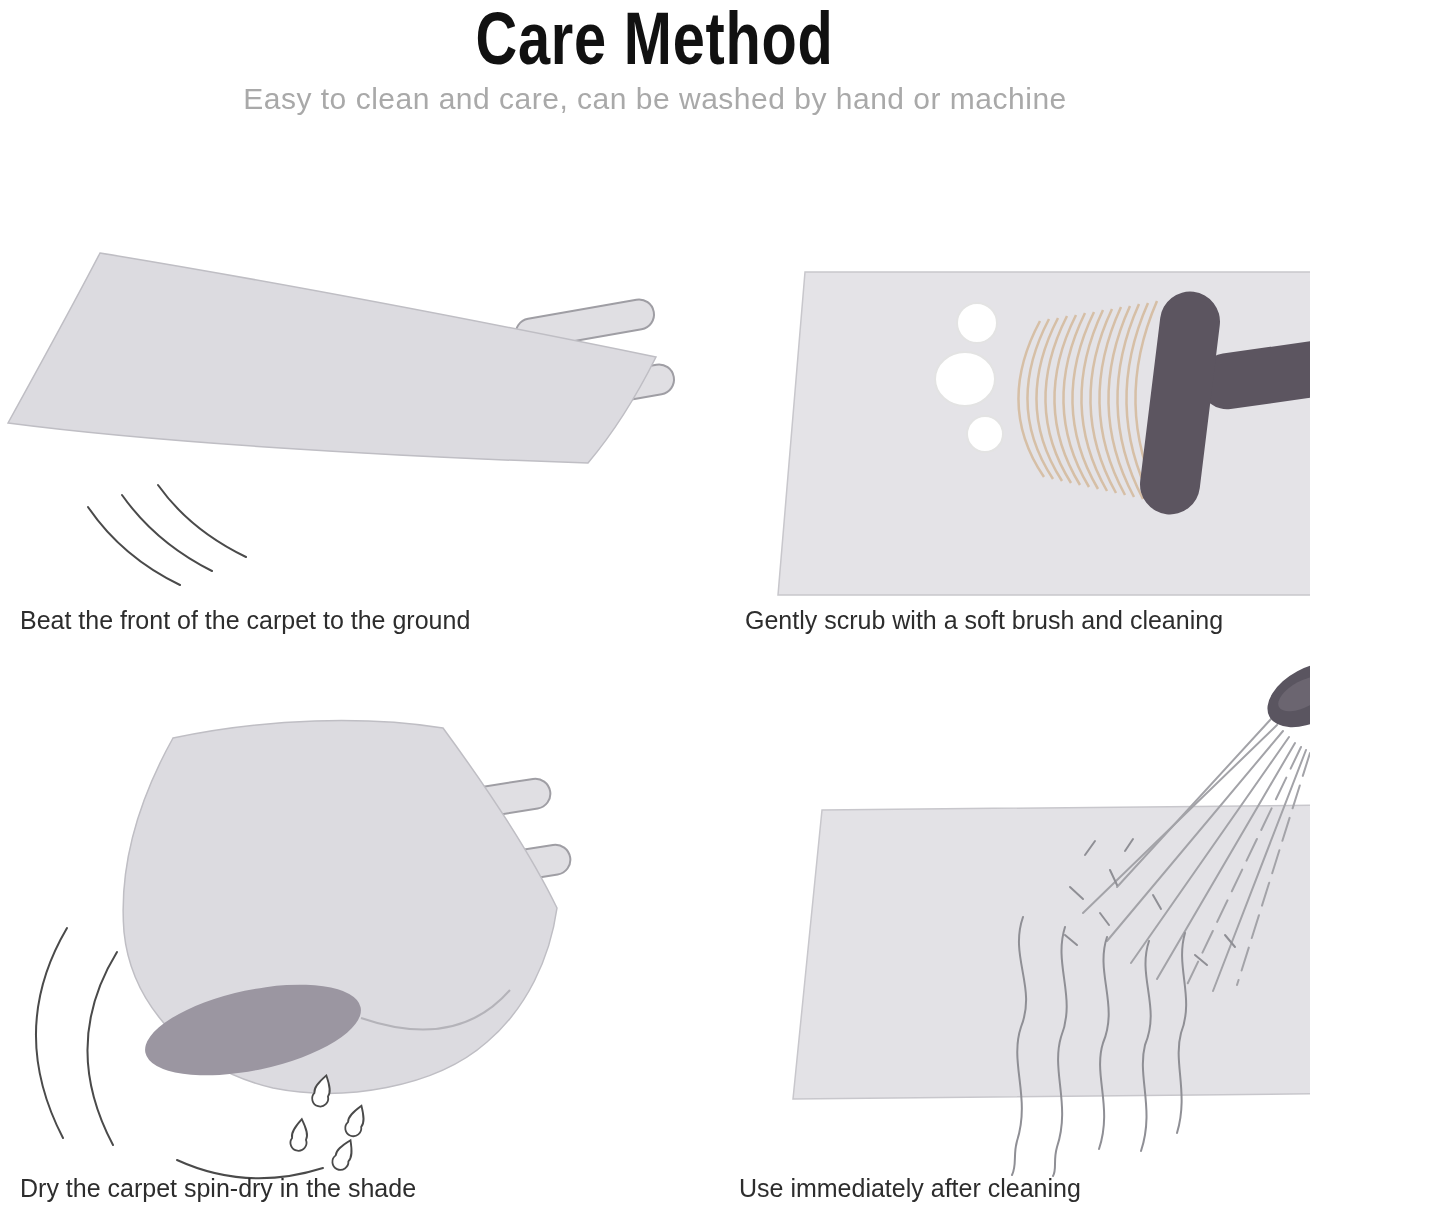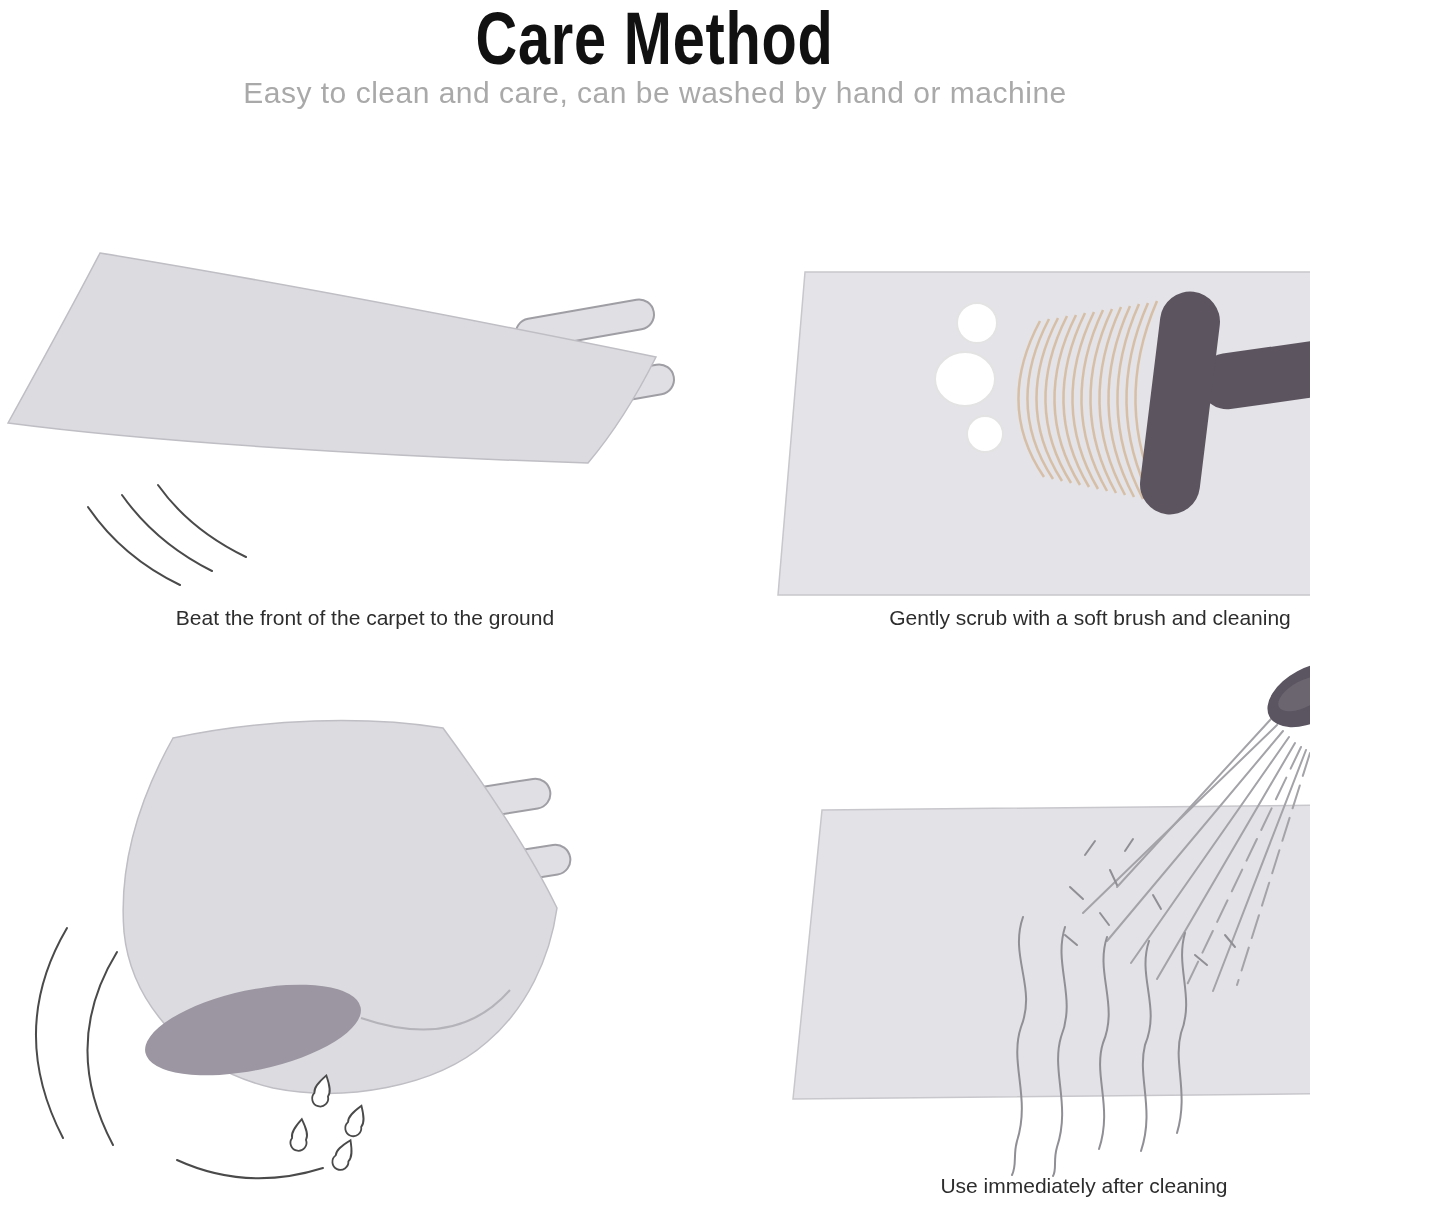--- a/index.html
+++ b/index.html
@@ -17,34 +17,34 @@
     margin-top: 2px;
     font-size: 74px;
     font-weight: 700;
     color: #111111;
     letter-spacing: 1px;
     transform: scaleX(0.78);
     transform-origin: center;
     line-height: 1.0;
   }
   .subtitle {
-    margin-top: 0;
+    margin-top: 6px;
     font-size: 30px;
     color: #a9a9a9;
     letter-spacing: 0.5px;
   }
   .figure { position: absolute; }
   #fig-beat  { left: 0px;   top: 235px; width: 680px; height: 400px; }
   #fig-scrub { left: 772px; top: 265px; width: 650px; height: 340px; }
   #fig-dry   { left: 5px;   top: 700px; width: 660px; height: 495px; }
   #fig-rinse { left: 765px; top: 655px; width: 670px; height: 525px; }
   .caption {
     position: absolute;
-    text-align: center;
-    font-size: 21px;
+    text-align: left;
+    font-size: 25px;
     color: #2d2d2d;
   }
   #cap-beat  { left: 20px;  top: 606px;  width: 690px; }
   #cap-scrub { left: 745px; top: 606px;  width: 690px; }
   #cap-dry   { left: 20px;  top: 1174px; width: 690px; }
   #cap-rinse { left: 739px; top: 1174px; width: 690px; }
   svg { display: block; width: 100%; height: 100%; }
 </style>
 </head>
 <body>
@@ -169,15 +169,16 @@
       <g fill="#5a5560">
         <rect x="568" y="55" width="36" height="90" rx="18" transform="rotate(32 585 100)"></rect>
         <ellipse cx="545" cy="40" rx="46" ry="27" transform="rotate(-28 545 40)"></ellipse>
         <ellipse cx="540" cy="36" rx="28" ry="13" transform="rotate(-28 545 40)" fill="#6b6570"></ellipse>
       </g>
     </svg>
   </div>
 
   <div class="caption" id="cap-beat">Beat the front of the carpet to the ground</div>
   <div class="caption" id="cap-scrub">Gently scrub with a soft brush and cleaning</div>
+  <div class="caption" id="cap-dry">Dry the carpet spin-dry in the shade</div>
   <div class="caption" id="cap-rinse">Use immediately after cleaning</div>
 
 </div>
 
 </body></html>

